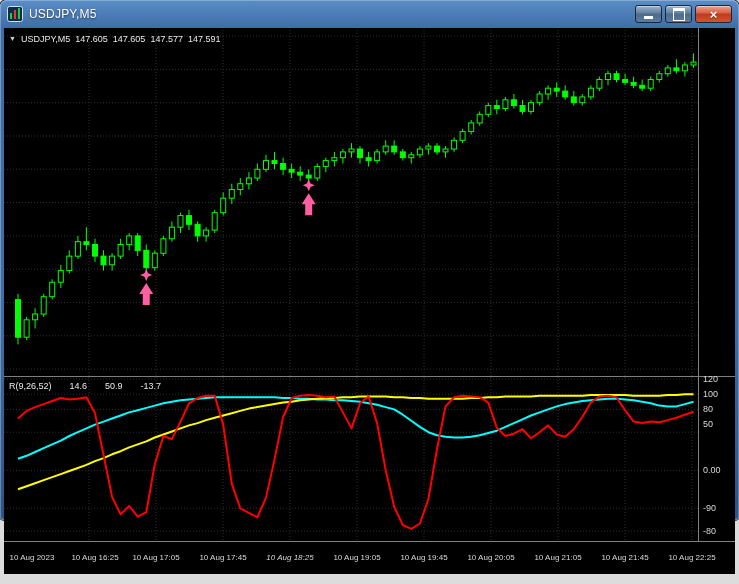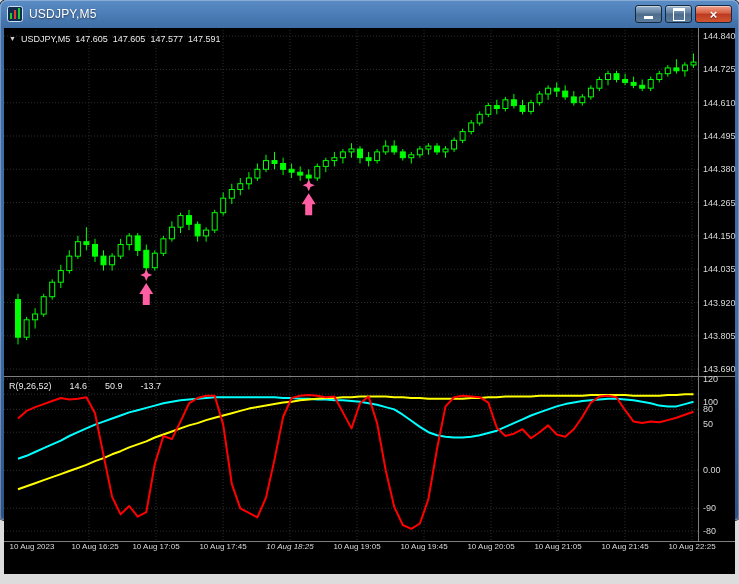--- a/index.html
+++ b/index.html
@@ -20,21 +20,21 @@
   .glyph-close{color:#fff;font-weight:bold;font-size:13px;line-height:13px;text-shadow:0 1px 1px rgba(0,0,0,.45);}
   .content{position:absolute;left:4px;top:28px;width:731px;height:546px;background:var(--c-chart_bg,#000);}
   .plot-svg{position:absolute;left:0;top:2px;}
   .ind-svg{position:absolute;left:0;top:349px;}
   .hsep{position:absolute;left:0;height:1px;width:731px;background:var(--c-separator,#7f7f7f);}
   .vsep{position:absolute;left:694px;top:0;width:1px;height:513px;background:var(--c-separator,#7f7f7f);}
   .price-axis{position:absolute;left:697px;top:2px;width:34px;height:346px;}
   .ind-axis{position:absolute;left:697px;top:349px;width:34px;height:164px;}
   .axis-tick{position:absolute;left:2px;transform:translateY(-50%);font-size:9px;color:var(--c-axis_text,#d9d9d9);white-space:nowrap;}
   .time-axis{position:absolute;left:0;top:514px;width:731px;height:32px;}
-  .time-tick{position:absolute;top:0;transform:translateX(-50%);font-size:8px;color:var(--c-axis_text,#d9d9d9);white-space:nowrap;}
+  .time-tick{position:absolute;top:11px;transform:translateX(-50%);font-size:8px;color:var(--c-axis_text,#d9d9d9);white-space:nowrap;}
   .ohlc{position:absolute;left:5px;top:6px;display:flex;gap:5px;font-size:9px;color:#eaeaea;z-index:2;}
   .ohlc .dd{font-size:7px;color:#cfcfcf;line-height:10px;cursor:pointer;}
   .ind-label{position:absolute;left:5px;top:353px;display:flex;gap:18px;font-size:9px;color:#eaeaea;z-index:2;}
 </style>
 </head>
 <body>
 
 <div class="window">
   <div class="titlebar">
     <svg class="win-icon" viewBox="0 0 16 16">
@@ -293,36 +293,23 @@
     <div class="ind-label">
       <span>R(9,26,52)</span>
       <span>14.6</span>
       <span>50.9</span>
       <span>-13.7</span>
     </div>
 
     <div class="hsep" style="top:513px"></div>
     <div class="vsep"></div>
 
-    <div class="price-axis" id="price-axis">
-        <div class="axis-tick" style="top: 6.1px;">144.840</div>
-        <div class="axis-tick" style="top: 39.4px;">144.725</div>
-        <div class="axis-tick" style="top: 72.7px;">144.610</div>
-        <div class="axis-tick" style="top: 106px;">144.495</div>
-        <div class="axis-tick" style="top: 139.3px;">144.380</div>
-        <div class="axis-tick" style="top: 172.6px;">144.265</div>
-        <div class="axis-tick" style="top: 205.9px;">144.150</div>
-        <div class="axis-tick" style="top: 239.2px;">144.035</div>
-        <div class="axis-tick" style="top: 272.5px;">143.920</div>
-        <div class="axis-tick" style="top: 305.8px;">143.805</div>
-        <div class="axis-tick" style="top: 339.1px;">143.690</div>
-      </div>
     <div class="ind-axis" id="ind-axis">
         <div class="axis-tick" style="top: 2px;">120</div>
-        <div class="axis-tick" style="top: 17.2px; margin-top: 8px;">100</div>
+        <div class="axis-tick" style="top: 17.2px;">100</div>
         <div class="axis-tick" style="top: 32.4px;">80</div>
         <div class="axis-tick" style="top: 47px;">50</div>
         <div class="axis-tick" style="top: 93.3px;">0.00</div>
         <div class="axis-tick" style="top: 131.3px;">-90</div>
         <div class="axis-tick" style="top: 154.1px;">-80</div>
       </div>
     <div class="time-axis" id="time-axis">
         <div class="time-tick" style="left: 28px;">10 Aug 2023</div>
         <div class="time-tick" style="left: 91px;">10 Aug 16:25</div>
         <div class="time-tick" style="left: 152px;">10 Aug 17:05</div>

